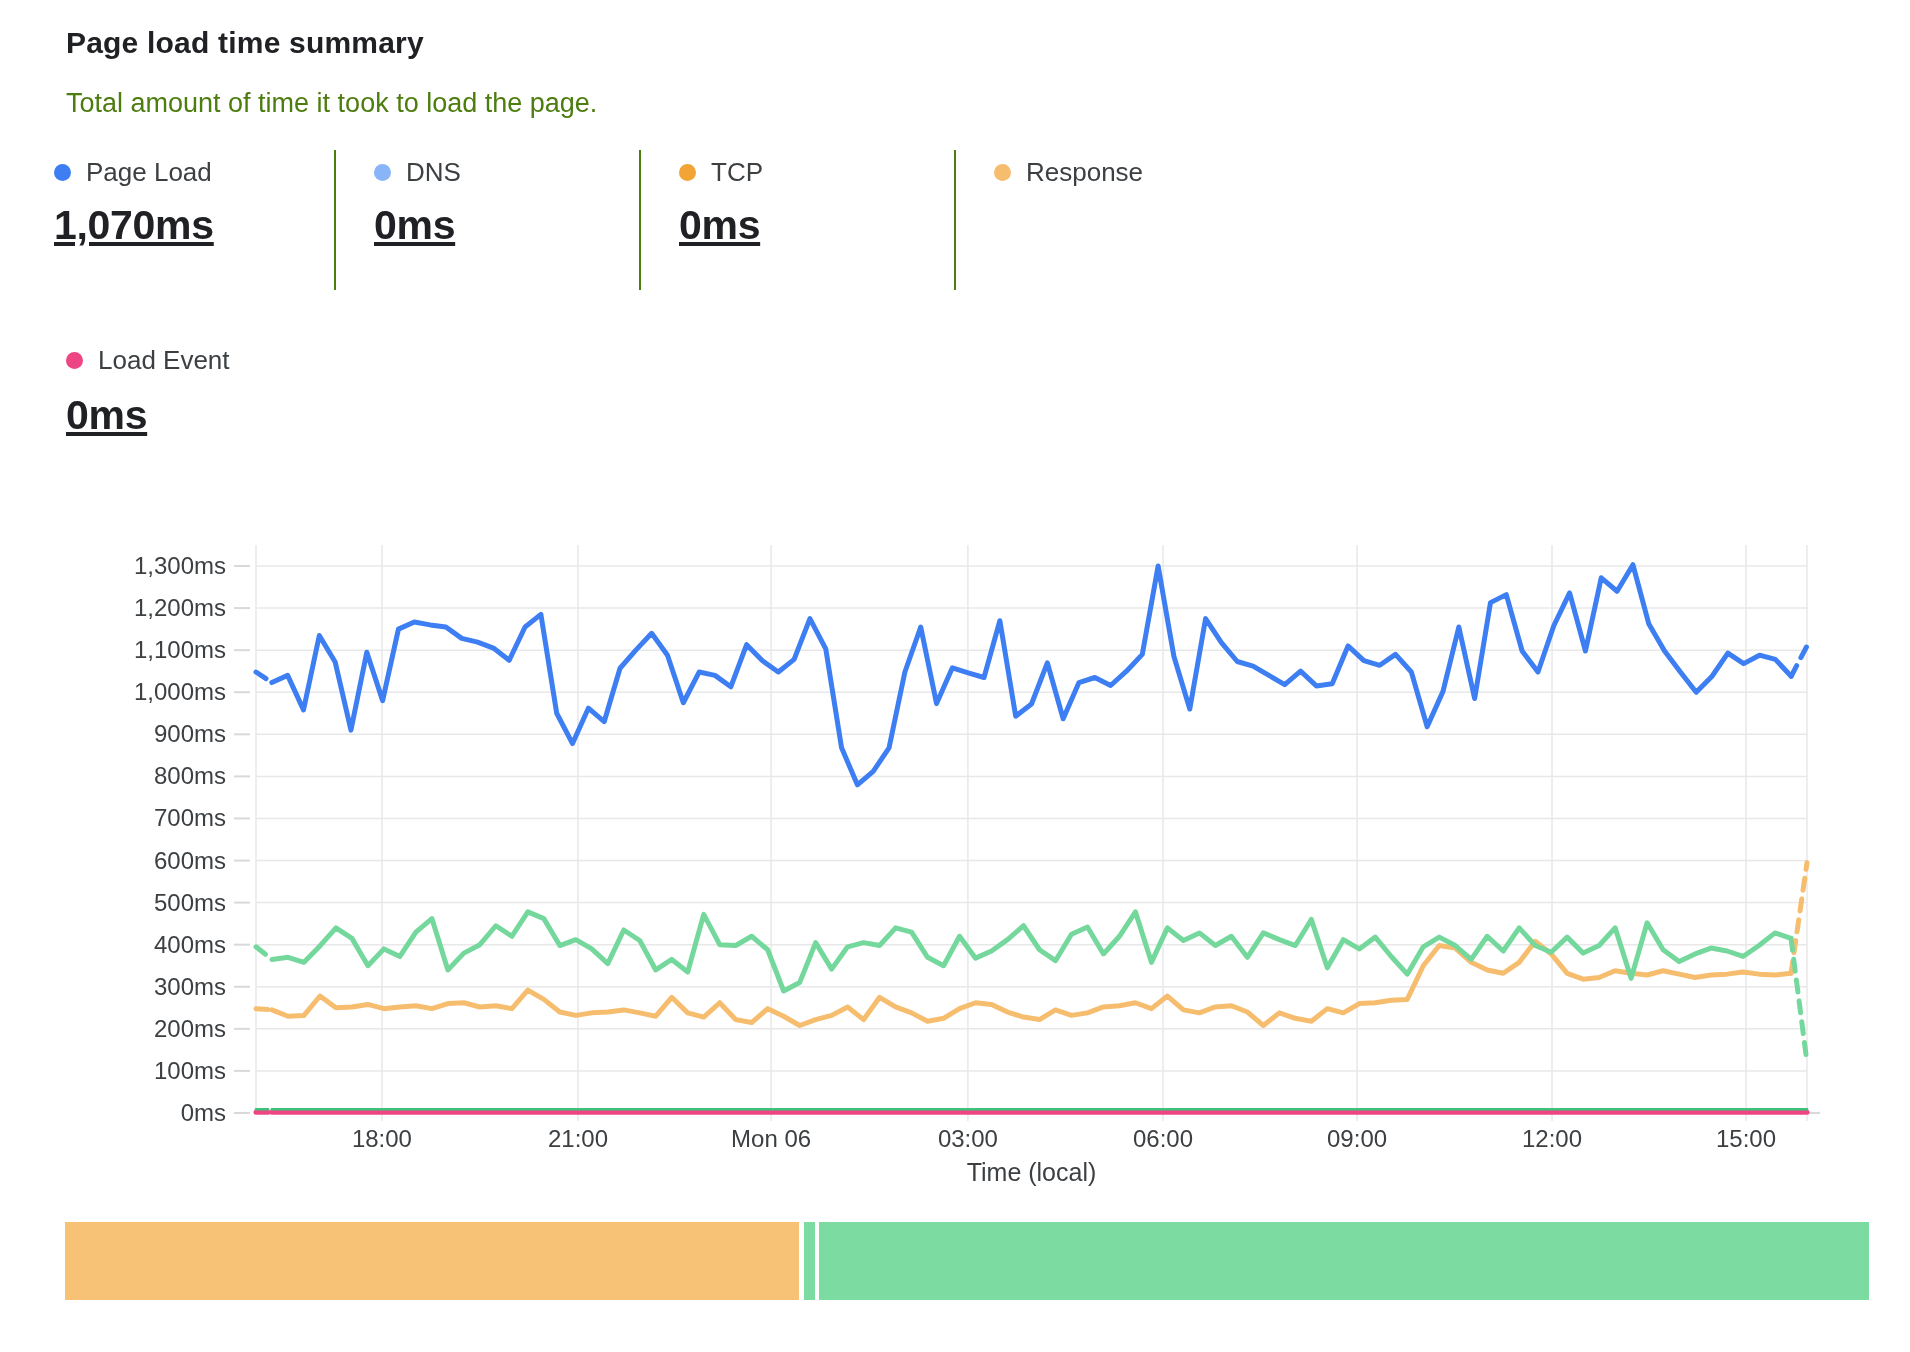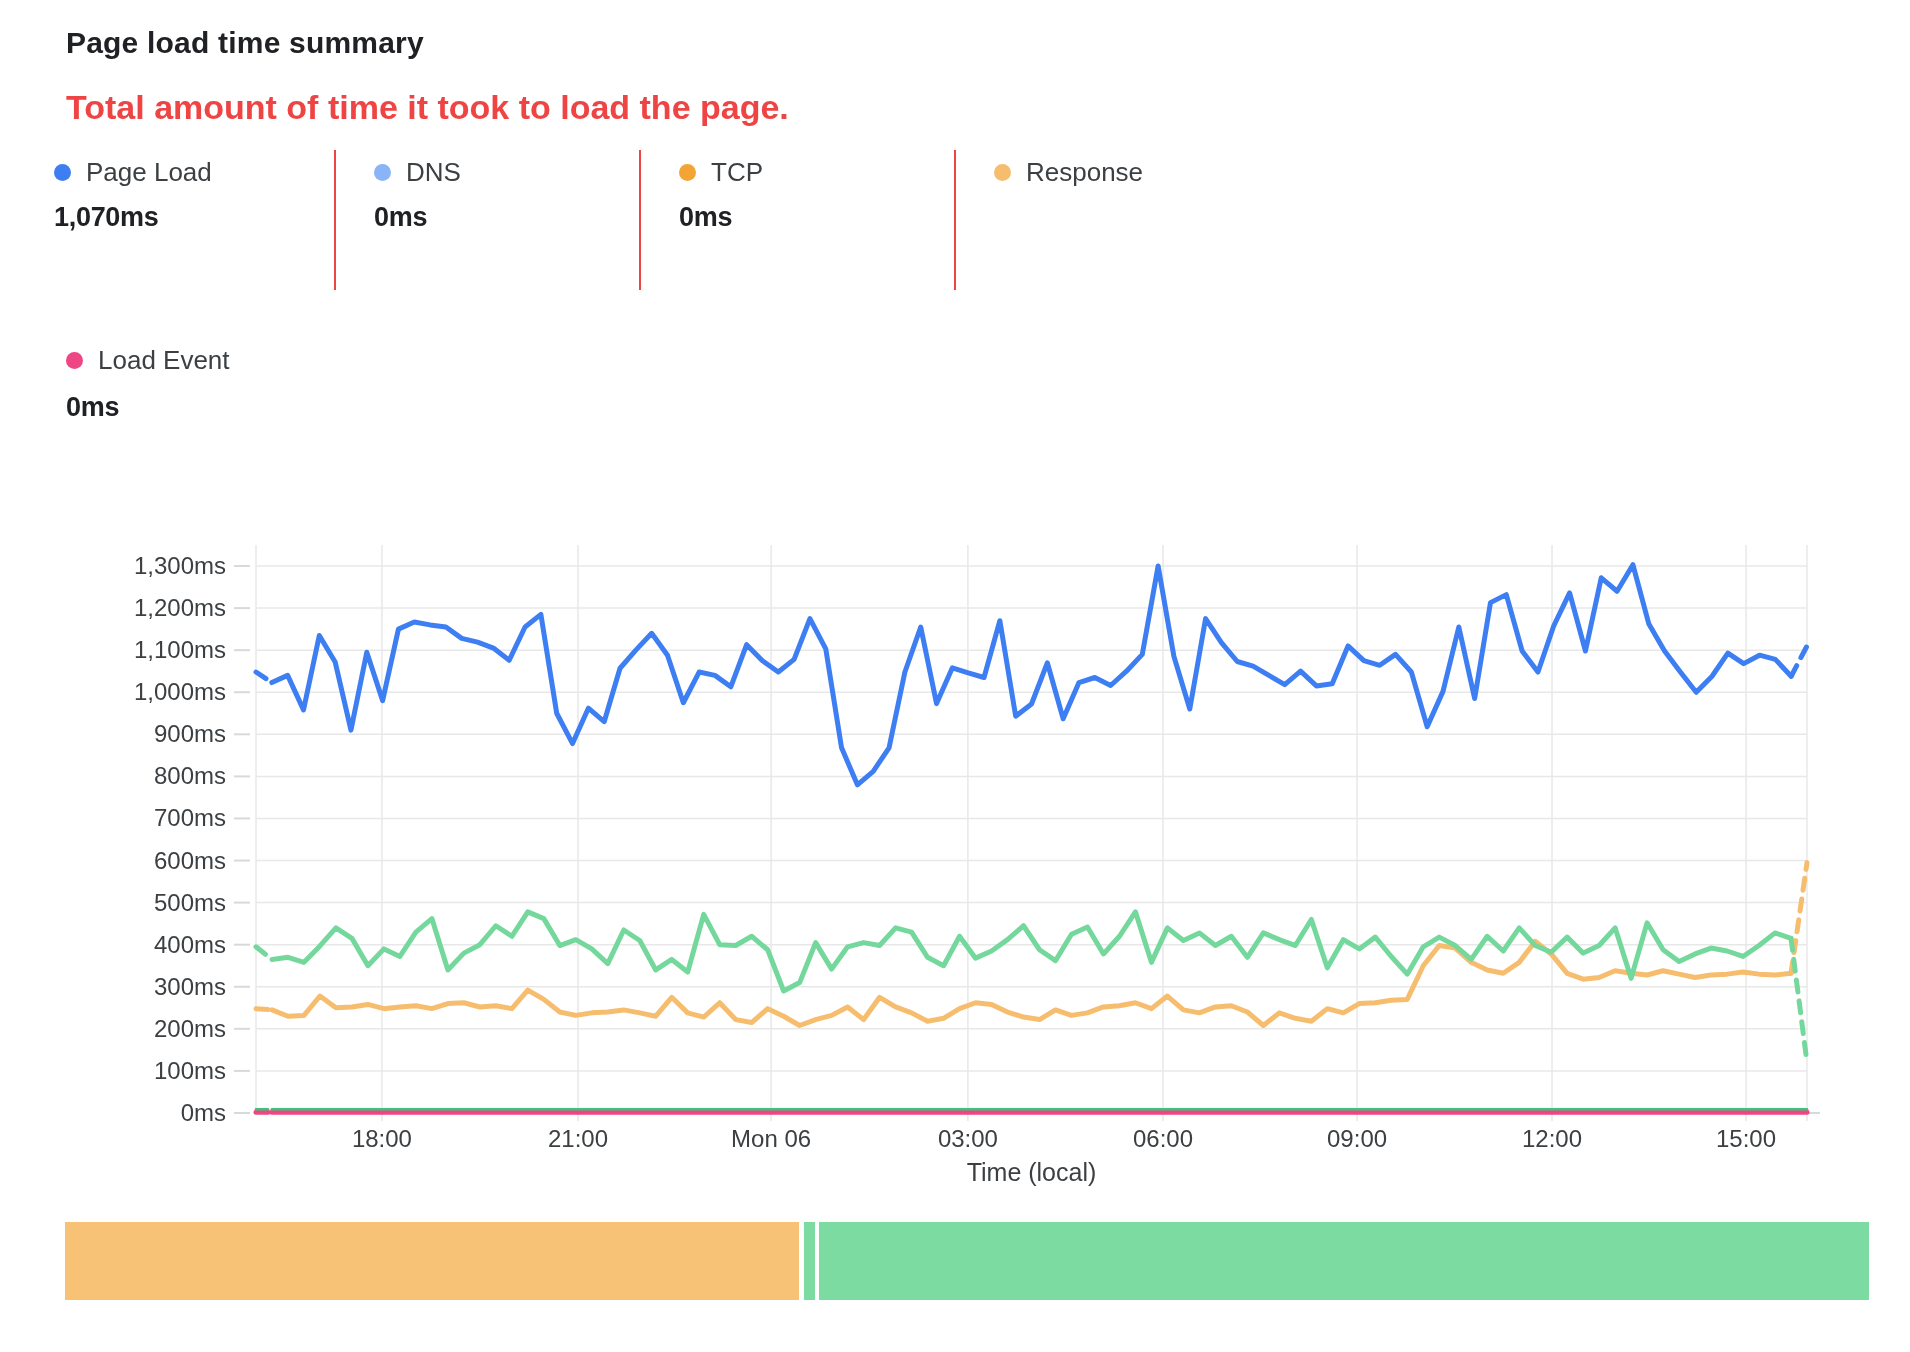--- a/index.html
+++ b/index.html
@@ -1,28 +1,28 @@
 <!DOCTYPE html>
 <html><head>
 <meta charset="utf-8">
 <style>
   html,body{margin:0;padding:0;background:#ffffff;}
   body{font-family:"Liberation Sans","DejaVu Sans",sans-serif;color:#202124;}
   #stage{position:relative;width:1910px;height:1352px;background:#fff;overflow:hidden;margin-left:12px;}
 
   .page-title{position:absolute;left:54px;top:26px;font-size:30px;font-weight:700;color:#202124;letter-spacing:.2px;}
-  .page-subtitle{position:absolute;left:54px;top:88px;font-size:34px;font-weight:700;color:#ef4444;}
+  .page-subtitle{position:absolute;left:54px;top:88px;font-size:27px;font-weight:400;color:#4d7c0f;}
 
   .legend{position:absolute;left:42px;top:150px;display:grid;grid-template-columns:280px 305px 315px 315px 315px 326px;width:1856px;}
   .legend-cell{padding:4px 0 10px 0;min-height:126px;}
-  .legend-cell + .legend-cell{border-left:2px solid #ef4444;padding-left:38px;}
+  .legend-cell + .legend-cell{border-left:2px solid #4d7c0f;padding-left:38px;}
   .legend-head{display:flex;align-items:center;gap:15px;height:36px;}
   .dot{width:17px;height:17px;border-radius:50%;flex:0 0 auto;}
   .legend-label{font-size:26px;color:#3c4043;}
-  .legend-value{font-size:27px;font-weight:700;color:#202124;margin-top:12px;letter-spacing:-.3px;}
+  .legend-value{font-size:41px;font-weight:700;color:#202124;margin-top:12px;letter-spacing:-.3px;text-decoration:underline;}
 
   .load-event{position:absolute;left:54px;top:338px;}
   .load-event .legend-value{margin-top:14px;}
 
   #chart-svg{position:absolute;left:0;top:440px;}
   .ytick-label{font-size:24px;fill:#3c4043;}
   .xtick-label{font-size:24px;fill:#3c4043;}
   .axis-title{font-size:25px;fill:#3c4043;}
 
   .breakdown-bar{position:absolute;left:53px;top:1222px;width:1804px;height:78px;display:flex;}

